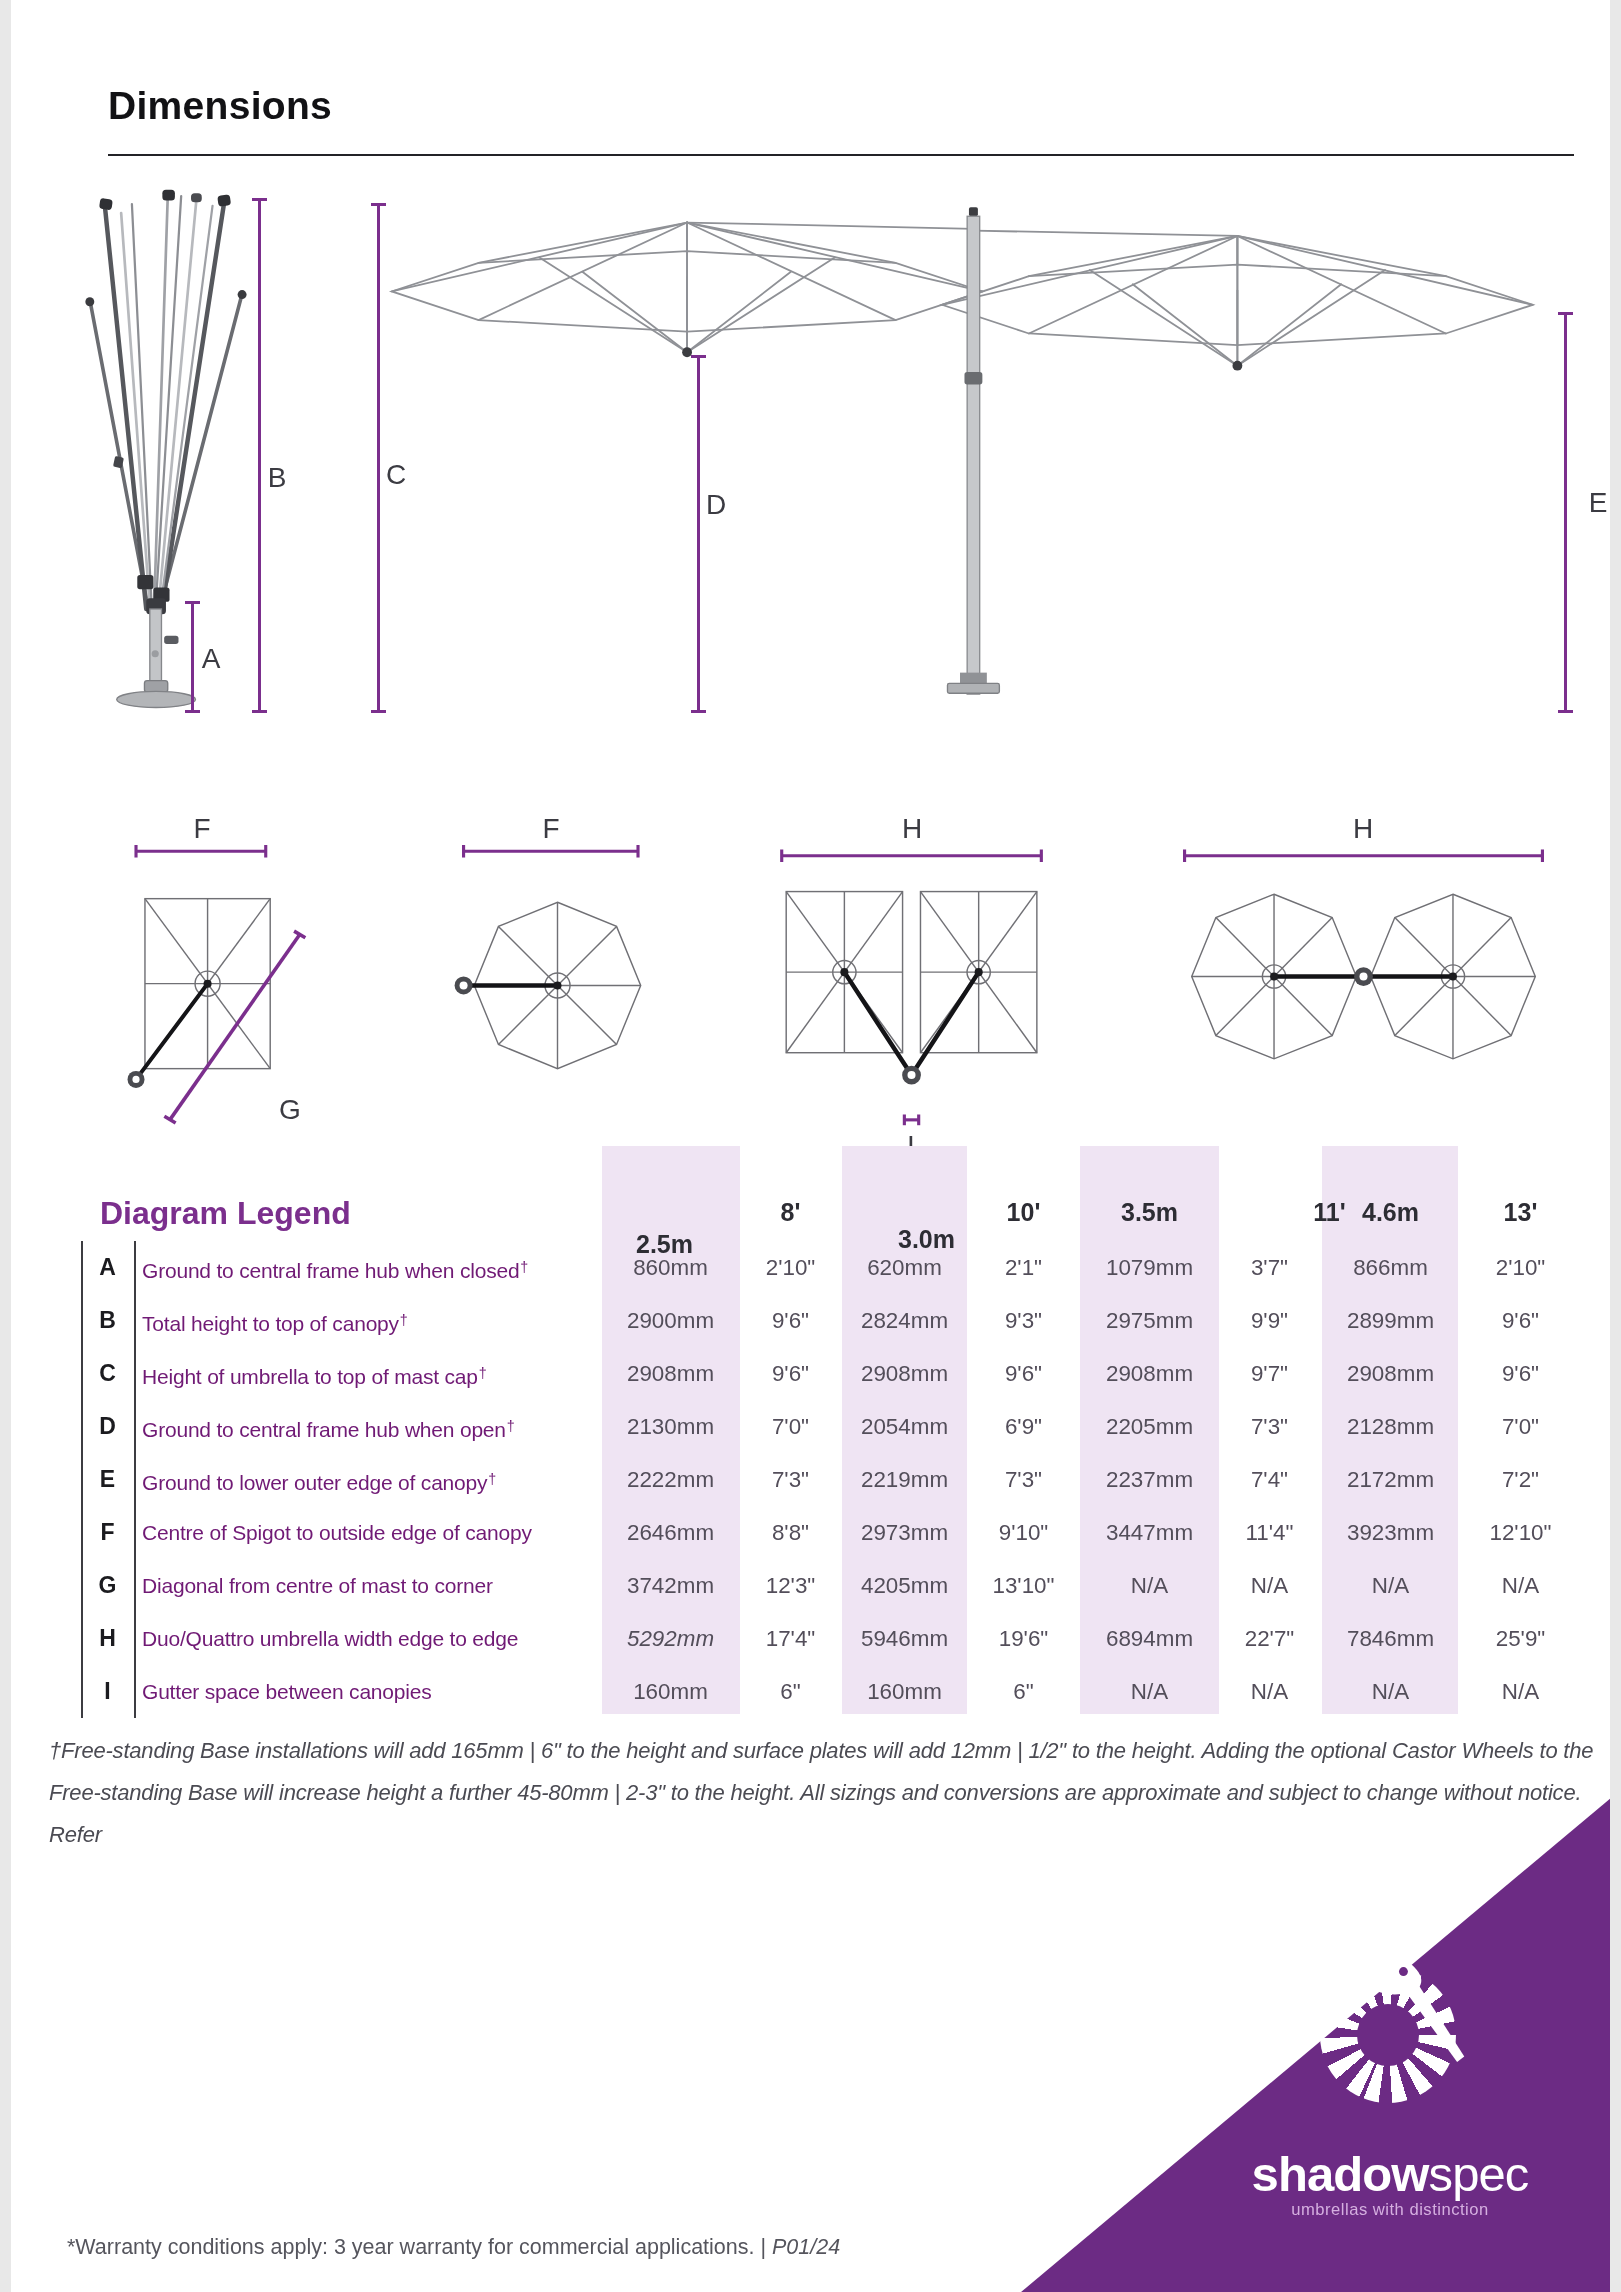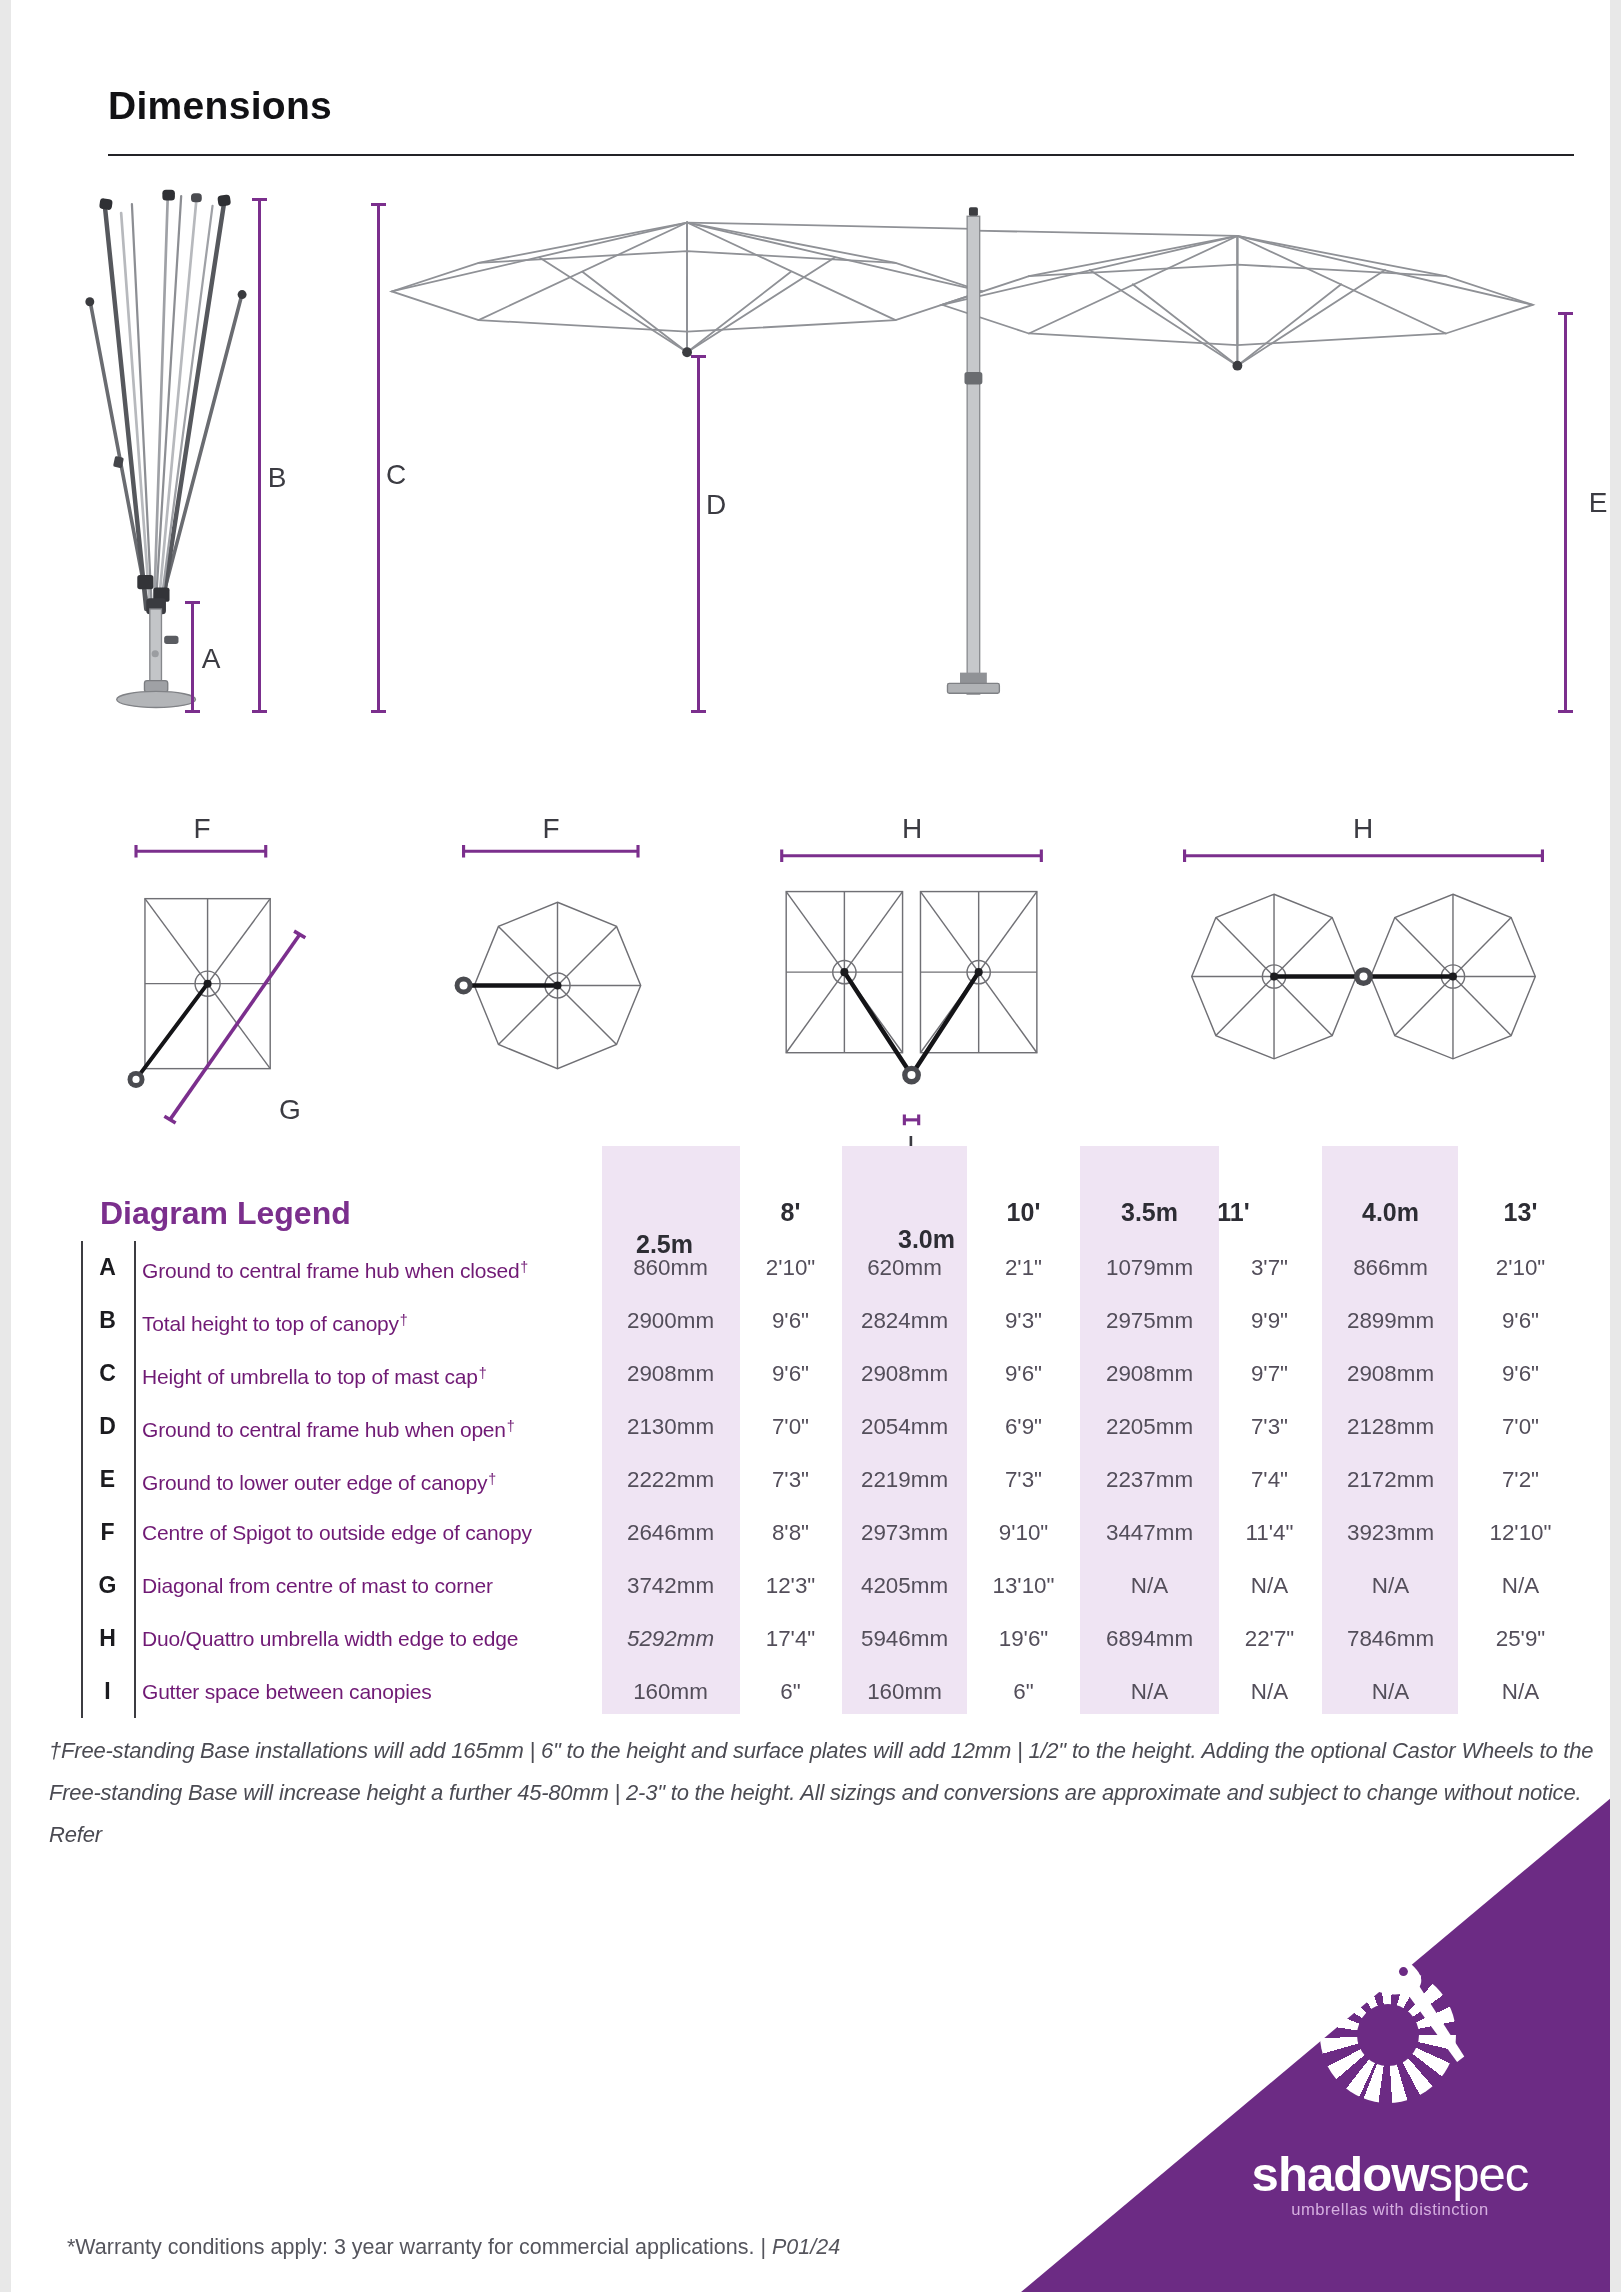--- a/index.html
+++ b/index.html
@@ -274,22 +274,22 @@
     <div class="band" style="left:780px;width:125px;"></div>
     <div class="band" style="left:1018px;width:139px;"></div>
     <div class="band" style="left:1260px;width:136px;"></div>
     <div class="legend-title">Diagram Legend</div>
     <div id="legend-header">
         <span class="hcell" style="left: 531px; margin-top: 32px;">2.5m</span>
         <span class="hcell" style="left: 657px;">8'</span>
         <span class="hcell" style="left: 793px; margin-top: 27px;">3.0m</span>
         <span class="hcell" style="left: 890px;">10'</span>
         <span class="hcell" style="left: 1016px;">3.5m</span>
-        <span class="hcell" style="left: 1100px; text-align: center;">11'</span>
-        <span class="hcell" style="left: 1257px;">4.0m</span>
+        <span class="hcell" style="left: 1196px; text-align: center;">11'</span>
+        <span class="hcell" style="left: 1257px;">4.6m</span>
         <span class="hcell" style="left: 1387px;">13'</span>
       </div>
     <div class="vrule" style="left:19px;"></div>
     <div class="vrule" style="left:72px;"></div>
     <div class="lrows" id="legend-rows">
         <div class="lrow">
           <span class="rkey">A</span>
           <span class="rdesc">Ground to central frame hub when closed<span class="dag">†</span></span>
           <span class="rval" style="left: 537px;">860mm</span>
           <span class="rval" style="left: 657px;">2'10"</span>

